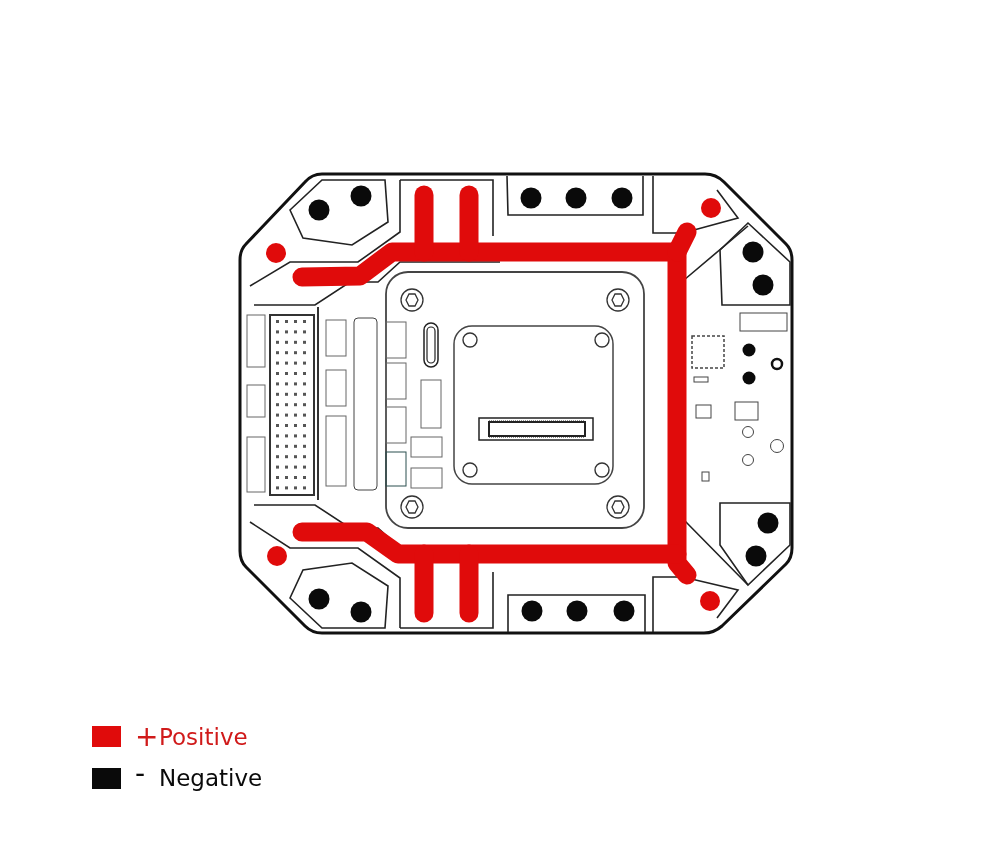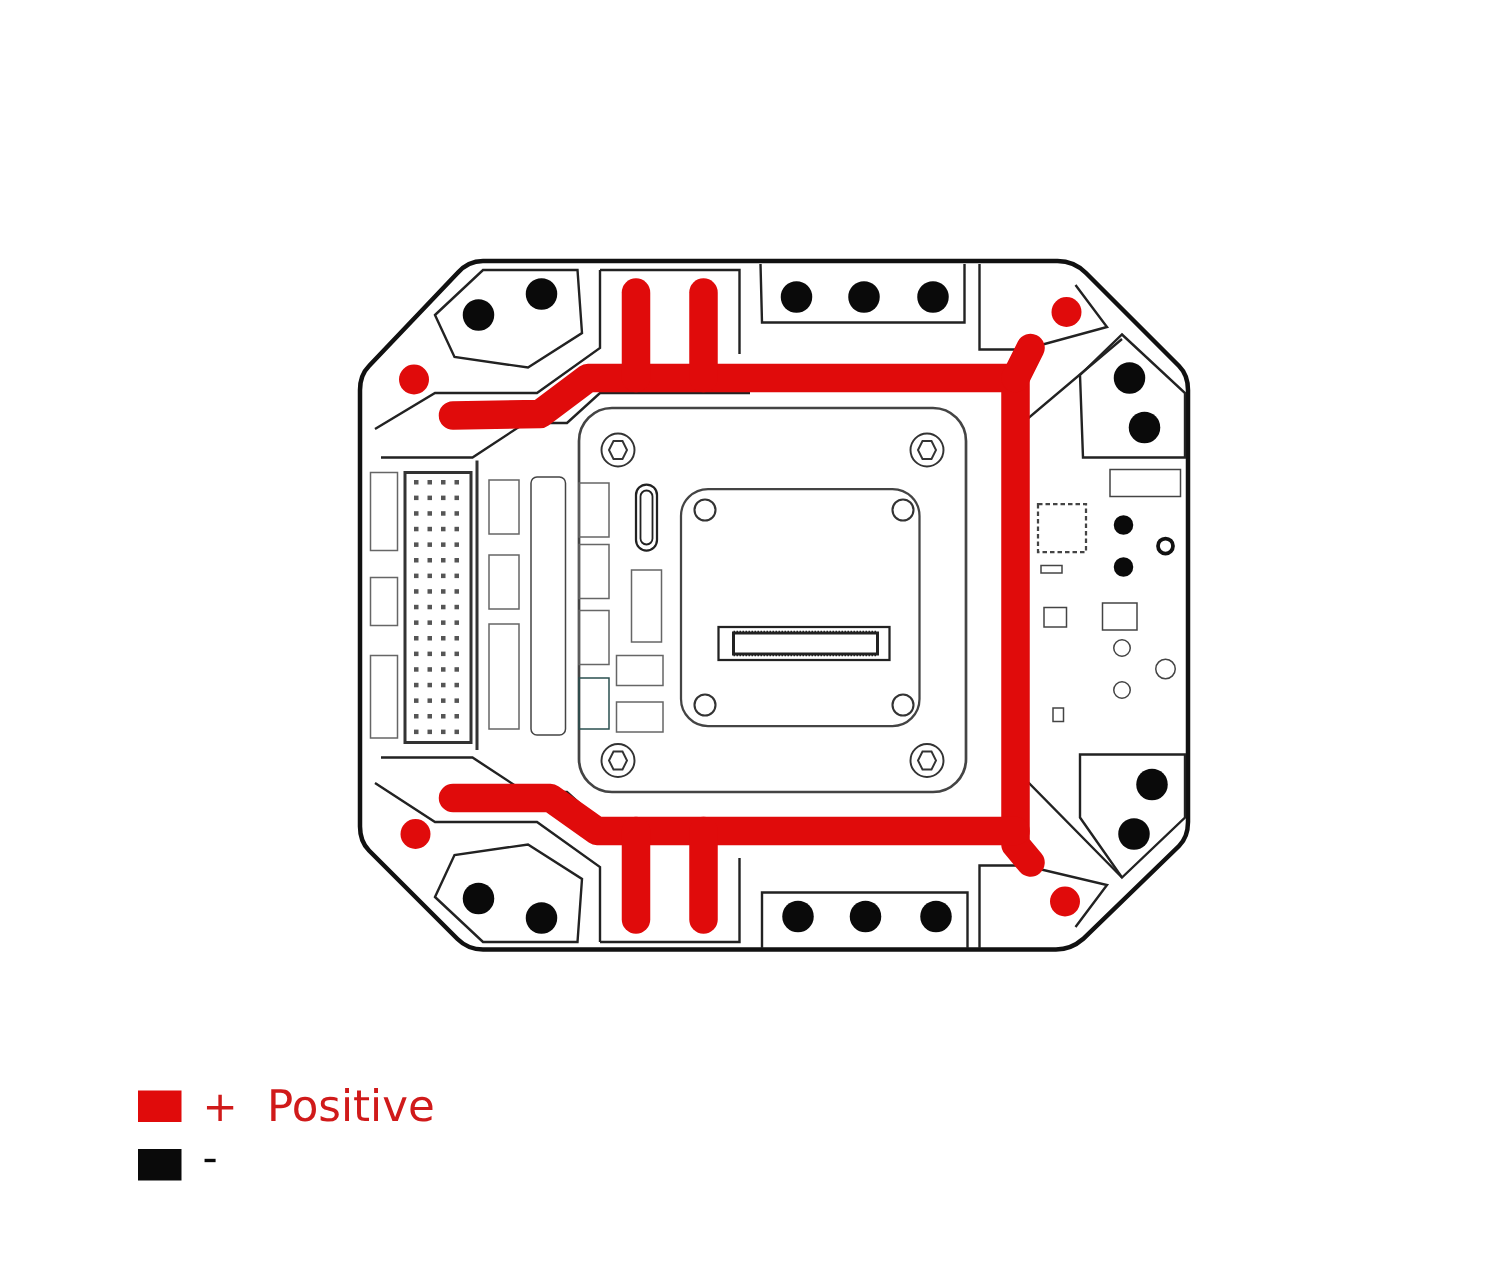--- a/index.html
+++ b/index.html
@@ -2,21 +2,21 @@
 <html><head>
 <meta charset="utf-8">
 <style>
   html,body{margin:0;padding:0;background:#ffffff;}
   body{width:1000px;height:842px;position:relative;overflow:hidden;font-family:"DejaVu Sans","Liberation Sans",sans-serif;}
   #board{position:absolute;left:0;top:0;}
   .legend{position:absolute;left:92px;}
   .legend-row{position:absolute;left:0;display:flex;align-items:center;white-space:nowrap;}
   .swatch{width:29px;height:21px;display:inline-block;}
   .sym{font-size:28px;margin-left:14px;width:20px;display:inline-block;}
-  .lbl{font-size:29px;margin-left:23px;}
+  .lbl{font-size:23px;margin-left:4px;}
 </style>
 </head>
 <body>
 
 <svg id="board" width="1000" height="842" viewBox="0 0 1000 842" xmlns="http://www.w3.org/2000/svg">
 
   <path d="M322,174 L705,174 Q716,174 724,182 L786,244 Q792,250 792,260 L792,548 Q792,558 786,564 L722,626 Q714,633 704,633 L322,633 Q312,633 305,626 L246,567 Q240,561 240,551 L240,260 Q240,250 246,244 L305,182 Q312,174 322,174 Z" fill="#ffffff" stroke="#111" stroke-width="3"></path>
 
   <g fill="none" stroke="#222" stroke-width="1.6">
     <path d="M290,210 L322,180 L385,180 L388,222 L352,245 L303,238 Z"></path>
@@ -206,14 +206,15 @@
 
 <div class="legend">
   <div class="legend-row" style="top:720px;">
     <span class="swatch" style="background:#e00b0b"></span>
     <span class="sym" style="color:#d01a1a">+</span>
     <span class="lbl" style="color:#d01a1a">Positive</span>
   </div>
   <div class="legend-row" style="top:765px;">
     <span class="swatch" style="background:#0a0a0a"></span>
     <span class="sym" style="color:#0a0a0a;margin-top:-10px">-</span>
+    <span class="lbl" style="color:#0a0a0a">Negative</span>
   </div>
 </div>
 
 </body></html>

